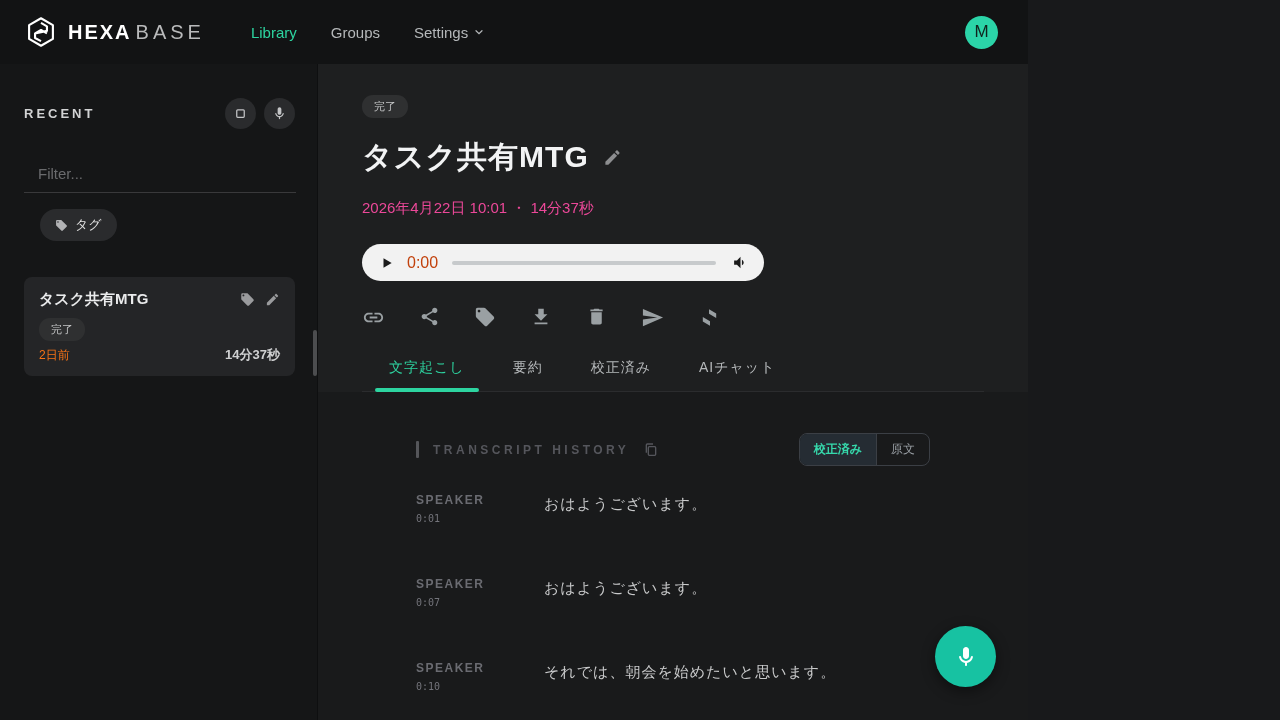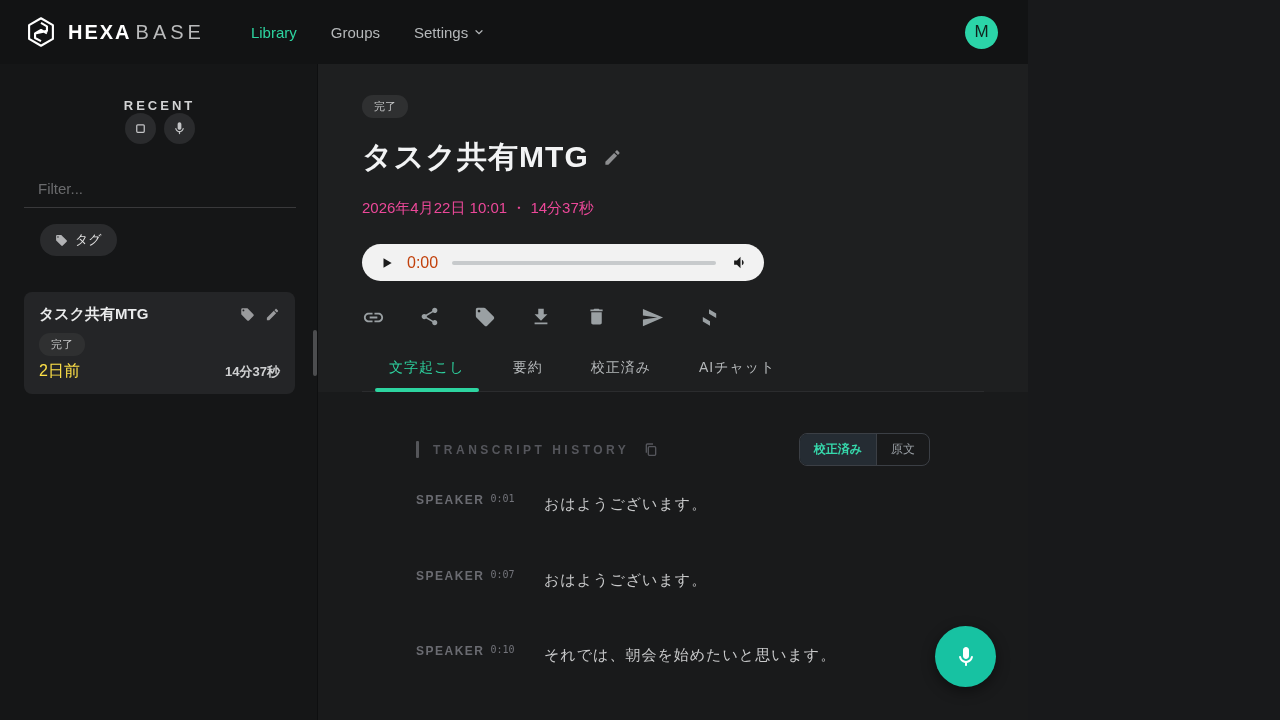--- a/index.html
+++ b/index.html
@@ -16,35 +16,35 @@
   .nav-link { font-size:15px; color:#b5b8ba; cursor:pointer; display:flex; align-items:center; gap:5px; text-decoration:none; }
   .nav-link.active { color:#2dd4a0; }
   .topbar-spacer { flex:1; }
   .avatar { width:33px; height:33px; border-radius:50%; background:#2bd4a8; color:#10231d; font-size:17px; font-weight:500; display:flex; align-items:center; justify-content:center; cursor:pointer; }
 
   
   .body-row { flex:1; display:flex; min-height:0; }
 
   
   .sidebar { width:318px; flex:0 0 318px; background:#151617; padding:34px 22px 0 24px; position:relative; border-right:1px solid #0e0f10; }
-  .side-head { display:flex; align-items:center; justify-content:space-between;flex-direction:column; }
+  .side-head { display:flex; align-items:center; justify-content:space-between; }
   .recent-label { font-size:13px; font-weight:700; letter-spacing:3px; color:#d2d3d4; }
   .side-actions { display:flex; gap:8px; }
   .icon-circle { width:31px; height:31px; border-radius:50%; background:#2a2b2d; border:none; display:flex; align-items:center; justify-content:center; cursor:pointer; }
   .filter-input { width:272px; margin-top:28px; background:transparent; border:none; border-bottom:1px solid #39393b; color:#cfcfcf; font-size:15px; padding:8px 4px 10px 14px; outline:none; }
   .filter-input::placeholder { color:#6a6b6d; }
   .tag-pill { margin:16px 0 0 16px; display:inline-flex; align-items:center; gap:7px; background:#2a2b2d; border:none; border-radius:16px; padding:7px 15px; color:#e5e5e5; font-size:13px; cursor:pointer; font-family:inherit; }
   .item-card { margin-top:36px; background:#242527; border-radius:8px; padding:13px 15px 12px; cursor:pointer; }
   .card-top { display:flex; align-items:center; }
   .card-title { font-size:15px; font-weight:700; color:#eaebec; flex:1; }
   .card-icons { display:flex; gap:10px; }
   .badge { display:inline-block; background:#2f3031; color:#c6c7c8; font-size:11px; border-radius:11px; padding:4px 12px; }
   .item-card .badge { margin-top:9px; }
   .card-bottom { display:flex; justify-content:space-between; align-items:baseline; margin-top:5px; }
-  .card-age { font-size:16px; color:#fde047; }
+  .card-age { font-size:12px; color:#f97316; }
   .card-dur { font-size:13px; font-weight:700; color:#cfd0d1; }
   .scroll-thumb { position:absolute; right:0px; top:266px; width:4px; height:46px; border-radius:2px; background:#4c4d4f; cursor:grab; }
 
   
   .main { flex:1; display:flex; flex-direction:column; min-width:0; background:#1e1f20; }
   .main-head { padding:31px 44px 0; }
   .title-row { display:flex; align-items:center; gap:14px; margin-top:19px; }
   .title-row h1 { font-size:30px; font-weight:600; color:#f2f3f4; letter-spacing:1px; }
   .edit-ic { cursor:pointer; }
   .meta { margin-top:21px; font-size:15px; color:#ec4899; }
@@ -64,21 +64,21 @@
   .content { flex:1; background:#191a1b; padding:41px 98px 0; overflow:hidden; }
   .content-head { display:flex; align-items:center; justify-content:space-between; margin-bottom:27px; }
   .th-left { display:flex; align-items:center; gap:14px; }
   .vbar { width:3px; height:17px; background:#55565a; border-radius:1px; }
   .th-title { font-size:12px; font-weight:700; letter-spacing:3.5px; color:#55565c; }
   .copy-btn { background:none; border:none; cursor:pointer; padding:0; display:flex; }
   .toggle { display:flex; border:1px solid #3b3f45; border-radius:8px; overflow:hidden; }
   .seg { font-size:12px; padding:7px 14px; background:transparent; border:none; color:#9aa0a6; cursor:pointer; font-family:inherit; }
   .seg.active { background:#252c33; color:#36d9ac; font-weight:700; border-right:1px solid #3b3f45; }
   .entry { display:flex; margin-bottom:53px; }
-  .entry-col { width:128px; flex:0 0 128px; display:flex; flex-direction:row; gap:6px; }
+  .entry-col { width:128px; flex:0 0 128px; display:flex; flex-direction:column; gap:6px; }
   .entry-speaker { font-size:12px; font-weight:700; letter-spacing:1.5px; color:#6a6b71; }
   .entry-time { font-size:10px; color:#73747b; font-family:"DejaVu Sans Mono",monospace; }
   .entry-text { font-size:15px; color:#c9cacb; letter-spacing:1px; line-height:1.5; }
 
   
   .fab { position:absolute; right:32px; bottom:33px; width:61px; height:61px; border-radius:50%; border:none; background:#17c2a2; display:flex; align-items:center; justify-content:center; cursor:pointer; box-shadow:0 4px 14px rgba(0,0,0,.45); }
 </style>
 </head>
 <body>
 

